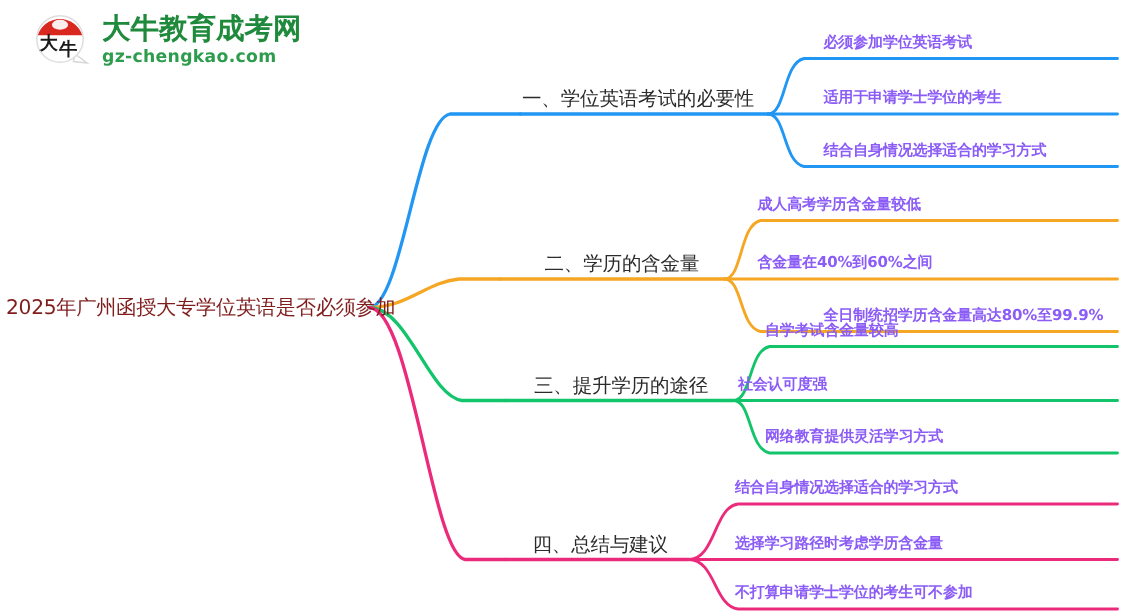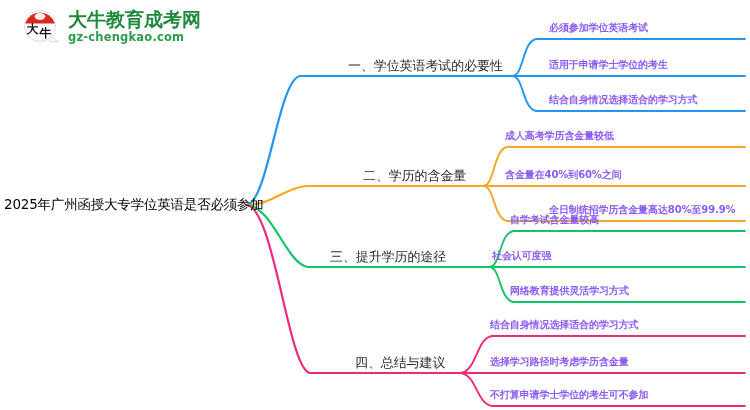--- a/index.html
+++ b/index.html
@@ -77,21 +77,21 @@
 
   
   .node {
     position: absolute;
     white-space: nowrap;
     color: #2b2b2b;
     font-family: "DejaVu Sans", "Liberation Sans", sans-serif;
   }
   .root-node {
     font-size: 13.5px;
-    color: #000000;
+    color: #7f1d1d;
     letter-spacing: -0.2px;
   }
   .lvl1-node {
     font-size: 13px;
     color: #2b2b2b;
     letter-spacing: -0.1px;
   }
   .lvl2-node {
     font-size: 10px;
     color: #8b5cf6;
@@ -153,21 +153,21 @@
     <path class="edge" stroke="#ec2a7b" d="M337,373 L459,373"></path>
     <path class="edge-sub" stroke="#ec2a7b" d="M459,373 C 477,373 476,338 492,336 L745,336"></path>
     <path class="edge-sub" stroke="#ec2a7b" d="M459,373 L745,373"></path>
     <path class="edge-sub" stroke="#ec2a7b" d="M459,373 C 477,373 476,404 492,406 L745,406"></path>
   </svg>
 
   <div class="node root-node" style="left:4px; top:196px;">2025年广州函授大专学位英语是否必须参加</div>
 
   <div class="node lvl1-node" style="left:348px; top:57px;">一、学位英语考试的必要性</div>
   <div class="node lvl1-node" style="left:351px; top:167px;margin-left:12px;">二、学历的含金量</div>
-  <div class="node lvl1-node" style="left:330px; top:248px;">三、提升学历的途径</div>
+  <div class="node lvl1-node" style="left:356px; top:248px;">三、提升学历的途径</div>
   <div class="node lvl1-node" style="left:355px; top:354px;">四、总结与建议</div>
 
   <div class="node lvl2-node" style="left:549px; top:21px;">必须参加学位英语考试</div>
   <div class="node lvl2-node" style="left:549px; top:58px;">适用于申请学士学位的考生</div>
   <div class="node lvl2-node" style="left:549px; top:93px;">结合自身情况选择适合的学习方式</div>
 
   <div class="node lvl2-node" style="left:505px; top:129px;">成人高考学历含金量较低</div>
   <div class="node lvl2-node" style="left:505px; top:168px;">含金量在40%到60%之间</div>
   <div class="node lvl2-node" style="left:505px; top:203px;margin-left:44px;">全日制统招学历含金量高达80%至99.9%</div>
 

